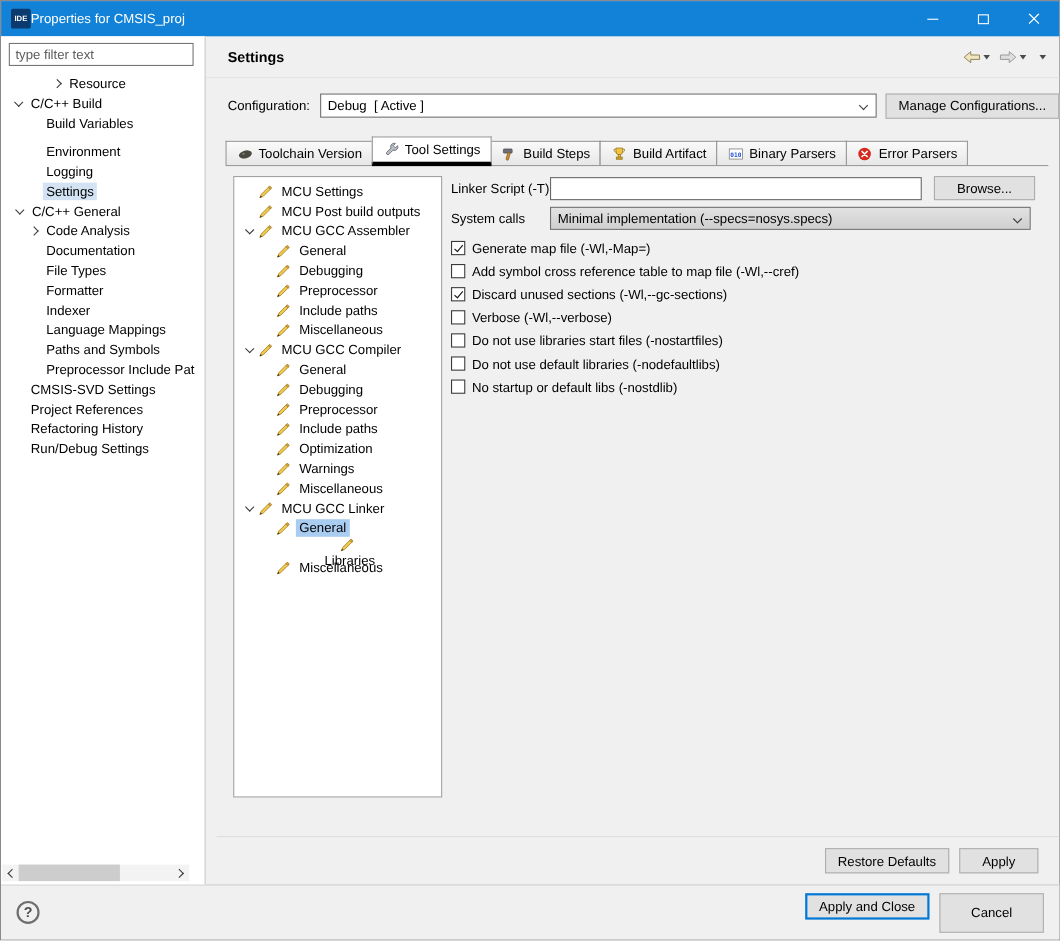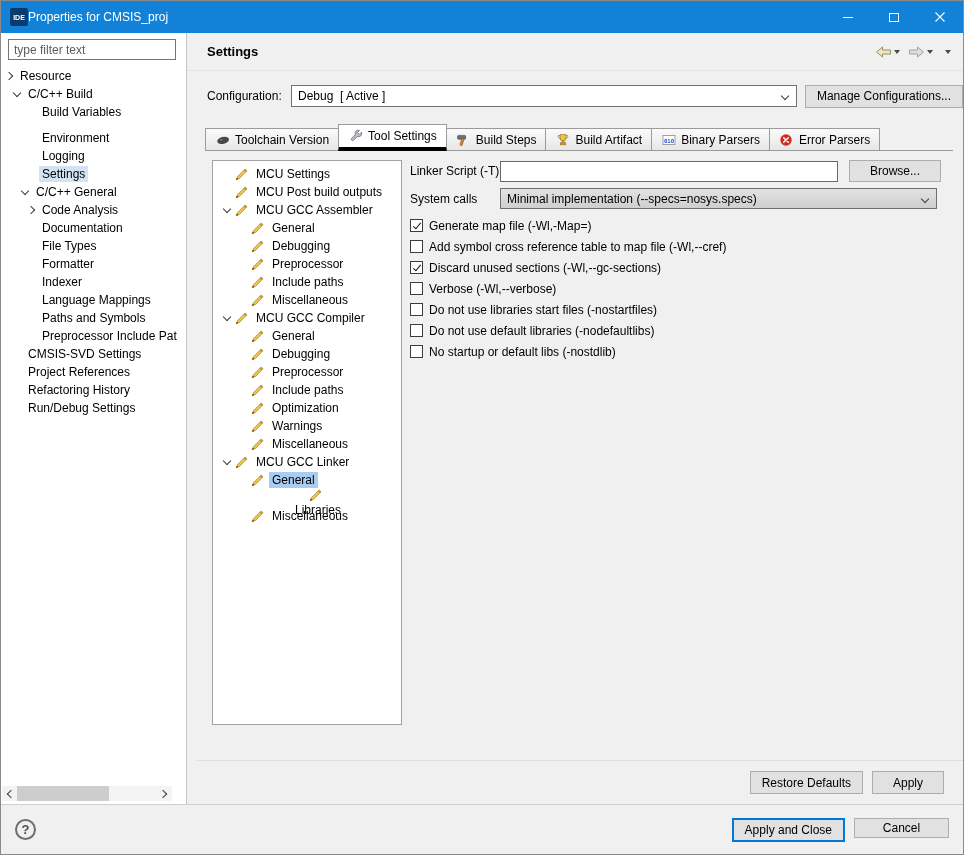--- a/index.html
+++ b/index.html
@@ -89,21 +89,21 @@
   .content-footer { height: 44px; flex: none; border-top: 1px solid #dedede; margin-left: 10px; display: flex; align-items: center; justify-content: flex-end; gap: 9px; padding-right: 19px; }
   .restore-btn { min-width: 92px; }
   .apply-btn { min-width: 72px; }
 
   
   .window-footer { height: 50px; flex: none; border-top: 1px solid #cfcfcf; background: #f0f0f0; display: flex; align-items: center; padding: 0 14px; }
   .help-circle { width: 21px; height: 21px; border-radius: 50%; border: 2px solid #6e6e6e; color: #4d4d4d; font-weight: bold; font-size: 13px; display: flex; align-items: center; justify-content: center; }
   .footer-spacer { flex: 1; }
   .footer-btns { display: flex; gap: 9px; }
   .default-btn { border: 2px solid var(--accent, #0078d7); height: 24px; min-width: 94px; }
-  .cancel-btn { min-width: 95px; height: 20px; text-align: center; }
+  .cancel-btn { min-width: 95px; height: 36px; text-align: center; }
 </style>
 </head>
 <body>
 
 <div class="window">
 
   <div class="titlebar">
     <div class="app-icon">IDE</div>
     <span class="title">Properties for CMSIS_proj</span>
     <div class="win-btns">
@@ -119,21 +119,21 @@
           </svg>
       </div>
     </div>
   </div>
 
   <div class="main">
 
     <div class="sidebar">
       <input class="filter" placeholder="type filter text" style="">
       <div class="side-tree">
-          <div class="tree-row" style="padding-left: 0;">
+          <div class="tree-row" style="padding-left: 0; margin-left: 43px;">
             <span class="arrow-slot">
               <span class="chev collapsed"></span>
             </span>
             <span class="tree-label">Resource</span>
           </div>
           <div class="tree-row" style="padding-left: 8px;">
             <span class="arrow-slot">
               <span class="chev expanded"></span>
             </span>
             <span class="tree-label">C/C++ Build</span>
@@ -147,21 +147,21 @@
             <span class="tree-label">Environment</span>
           </div>
           <div class="tree-row" style="padding-left: 22px;">
             <span class="arrow-slot"></span>
             <span class="tree-label">Logging</span>
           </div>
           <div class="tree-row selected" style="padding-left: 22px;">
             <span class="arrow-slot"></span>
             <span class="tree-label">Settings</span>
           </div>
-          <div class="tree-row" style="padding-left: 16px;">
+          <div class="tree-row" style="padding-left: 9px;">
             <span class="arrow-slot">
               <span class="chev expanded"></span>
             </span>
             <span class="tree-label">C/C++ General</span>
           </div>
           <div class="tree-row" style="padding-left: 22px;">
             <span class="arrow-slot">
               <span class="chev collapsed"></span>
             </span>
             <span class="tree-label">Code Analysis</span>

